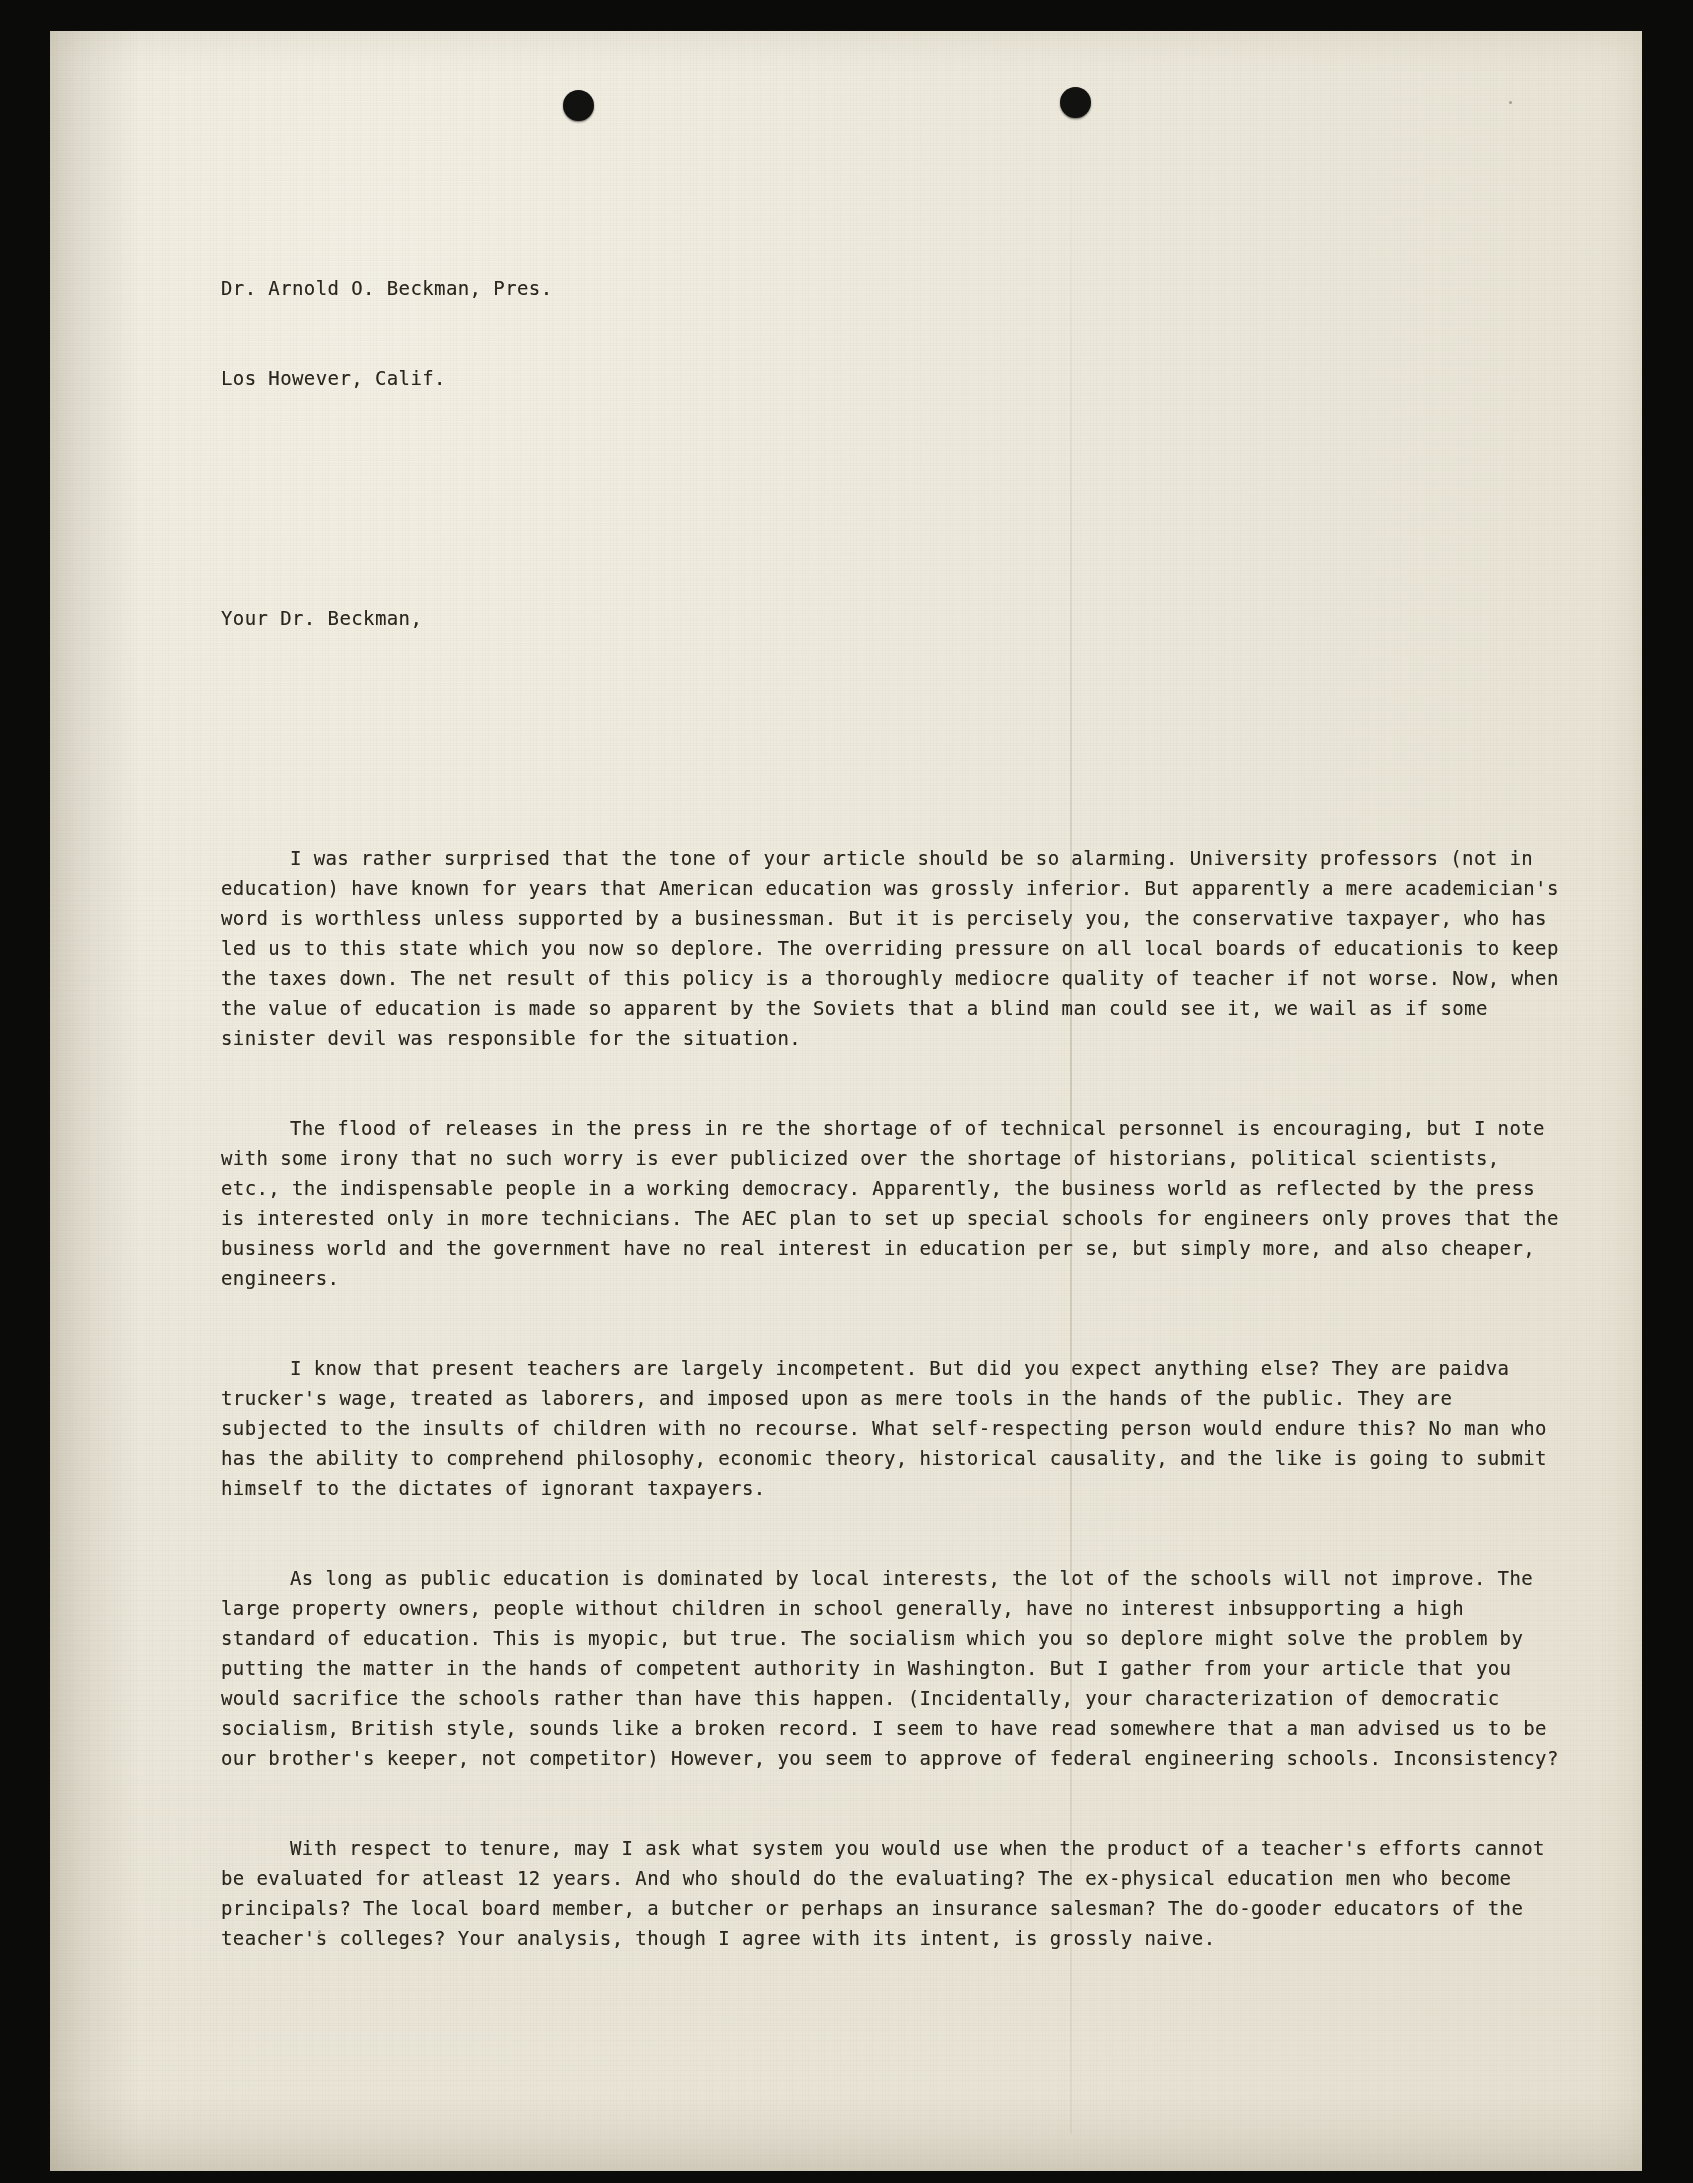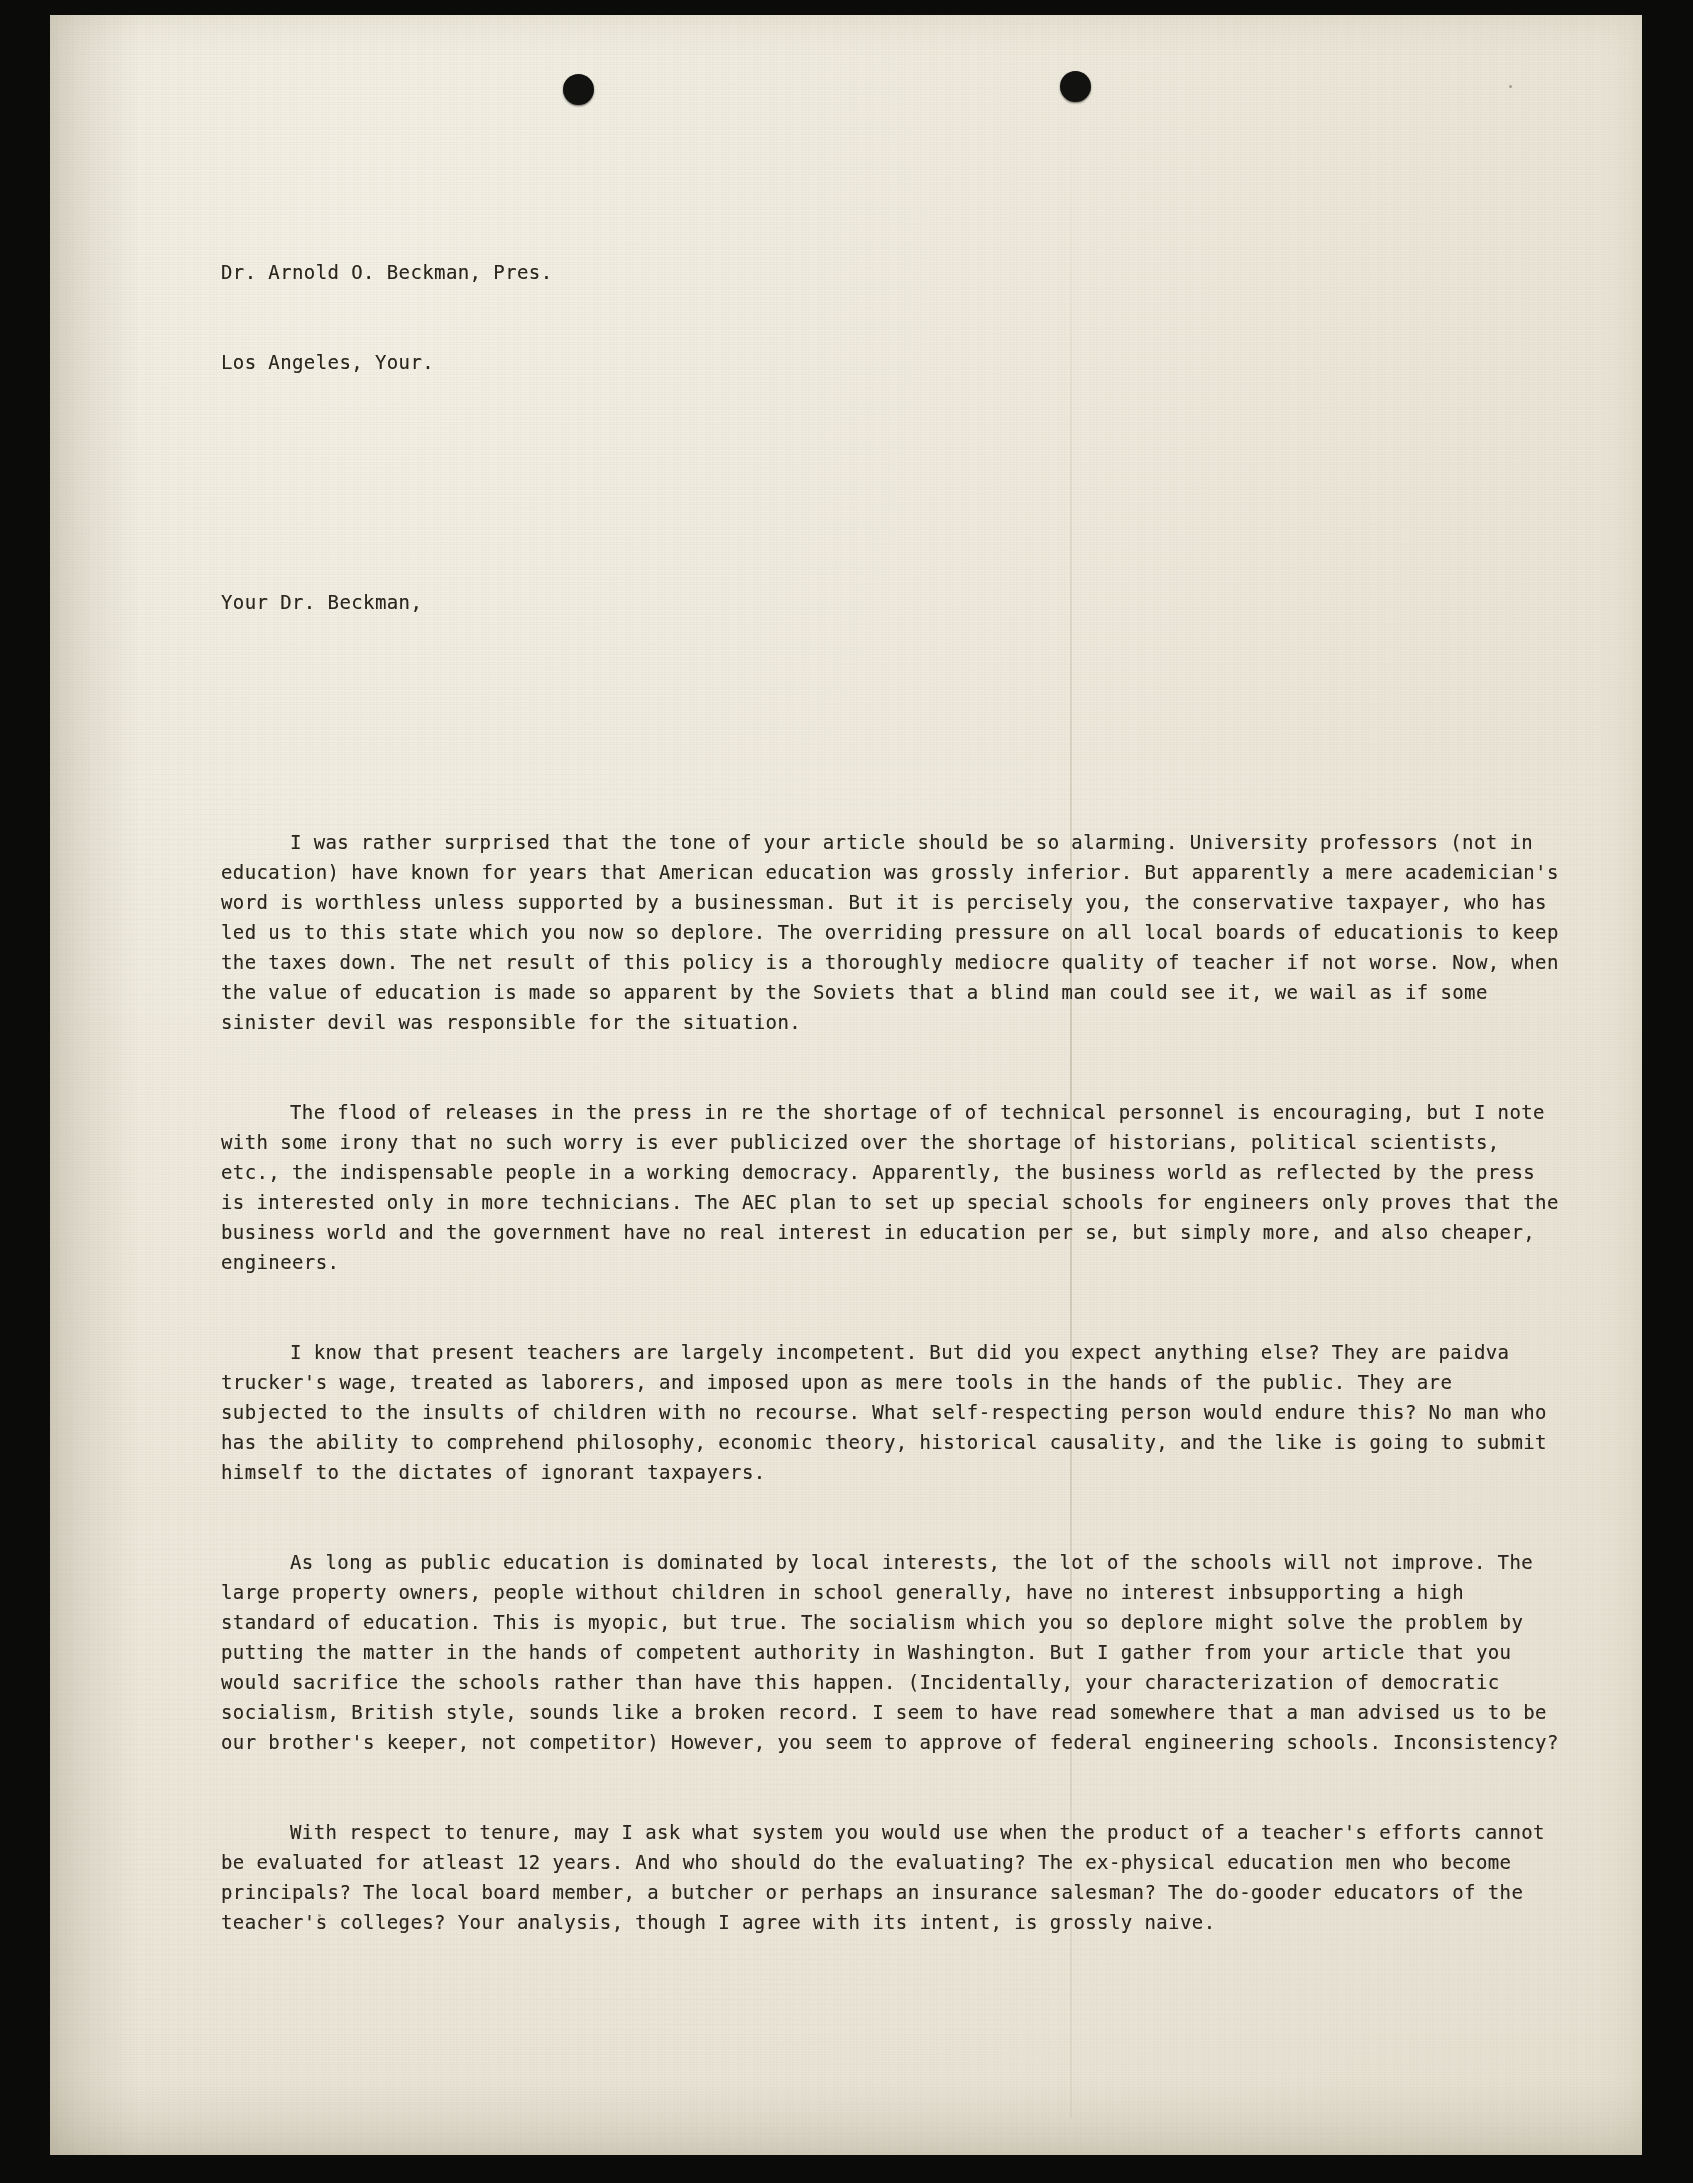--- a/index.html
+++ b/index.html
@@ -16,21 +16,21 @@
     position: relative;
     width: 1694px;
     height: 2183px;
     background: #0b0b09;
     overflow: hidden;
   }
   
   .sheet {
     position: absolute;
     left: 50px;
-    top: 15px;
+    top: 31px;
     width: 1592px;
     height: 2140px;
     background: #eeeade;
     background-image:
        radial-gradient(ellipse at 20% 12%, #f2efe4 0%, #ebe7da 45%, #e4dfd0 100%);
     box-shadow: inset 0 0 38px rgba(160,150,125,0.25);
   }
   
   .grain {
     position: absolute;
@@ -112,21 +112,21 @@
 
     <div class="punch left"></div>
     <div class="punch right"></div>
 
     <div class="speck" style="left:1459px; top:70px;"></div>
     <div class="speck" style="left:268px; top:1899px;"></div>
 
     <div class="typed">
 
       <div class="block">Dr. Arnold O. Beckman, Pres.</div>
-      <div class="block">Los Angeles, Your.</div>
+      <div class="block">Los However, Calif.</div>
 
       <div class="gap-sm"></div>
 
       <div class="block">Your Dr. Beckman,</div>
 
       <div class="gap-sm"></div>
 
       <div class="block indent">I was rather surprised that the tone of your article should be so alarming. University professors (not in education) have known for years that American education was grossly inferior. But apparently a mere academician's word is worthless unless supported by a businessman. But it is percisely you, the conservative taxpayer, who has led us to this state which you now so deplore. The overriding pressure on all local boards of educationis to keep the taxes down. The net result of this policy is a thoroughly mediocre quality of teacher if not worse. Now, when the value of education is made so apparent by the Soviets that a blind man could see it, we wail as if some sinister devil was responsible for the situation.</div>
       <div class="block indent">The flood of releases in the press in re the shortage of of technical personnel is encouraging, but I note with some irony that no such worry is ever publicized over the shortage of historians, political scientists, etc., the indispensable people in a working democracy. Apparently, the business world as reflected by the press is interested only in more technicians. The AEC plan to set up special schools for engineers only proves that the business world and the government have no real interest in education per se, but simply more, and also cheaper, engineers.</div>
       <div class="block indent">I know that present teachers are largely incompetent. But did you expect anything else? They are paidva trucker's wage, treated as laborers, and imposed upon as mere tools in the hands of the public. They are subjected to the insults of children with no recourse. What self-respecting person would endure this? No man who has the ability to comprehend philosophy, economic theory, historical causality, and the like is going to submit himself to the dictates of ignorant taxpayers.</div>

